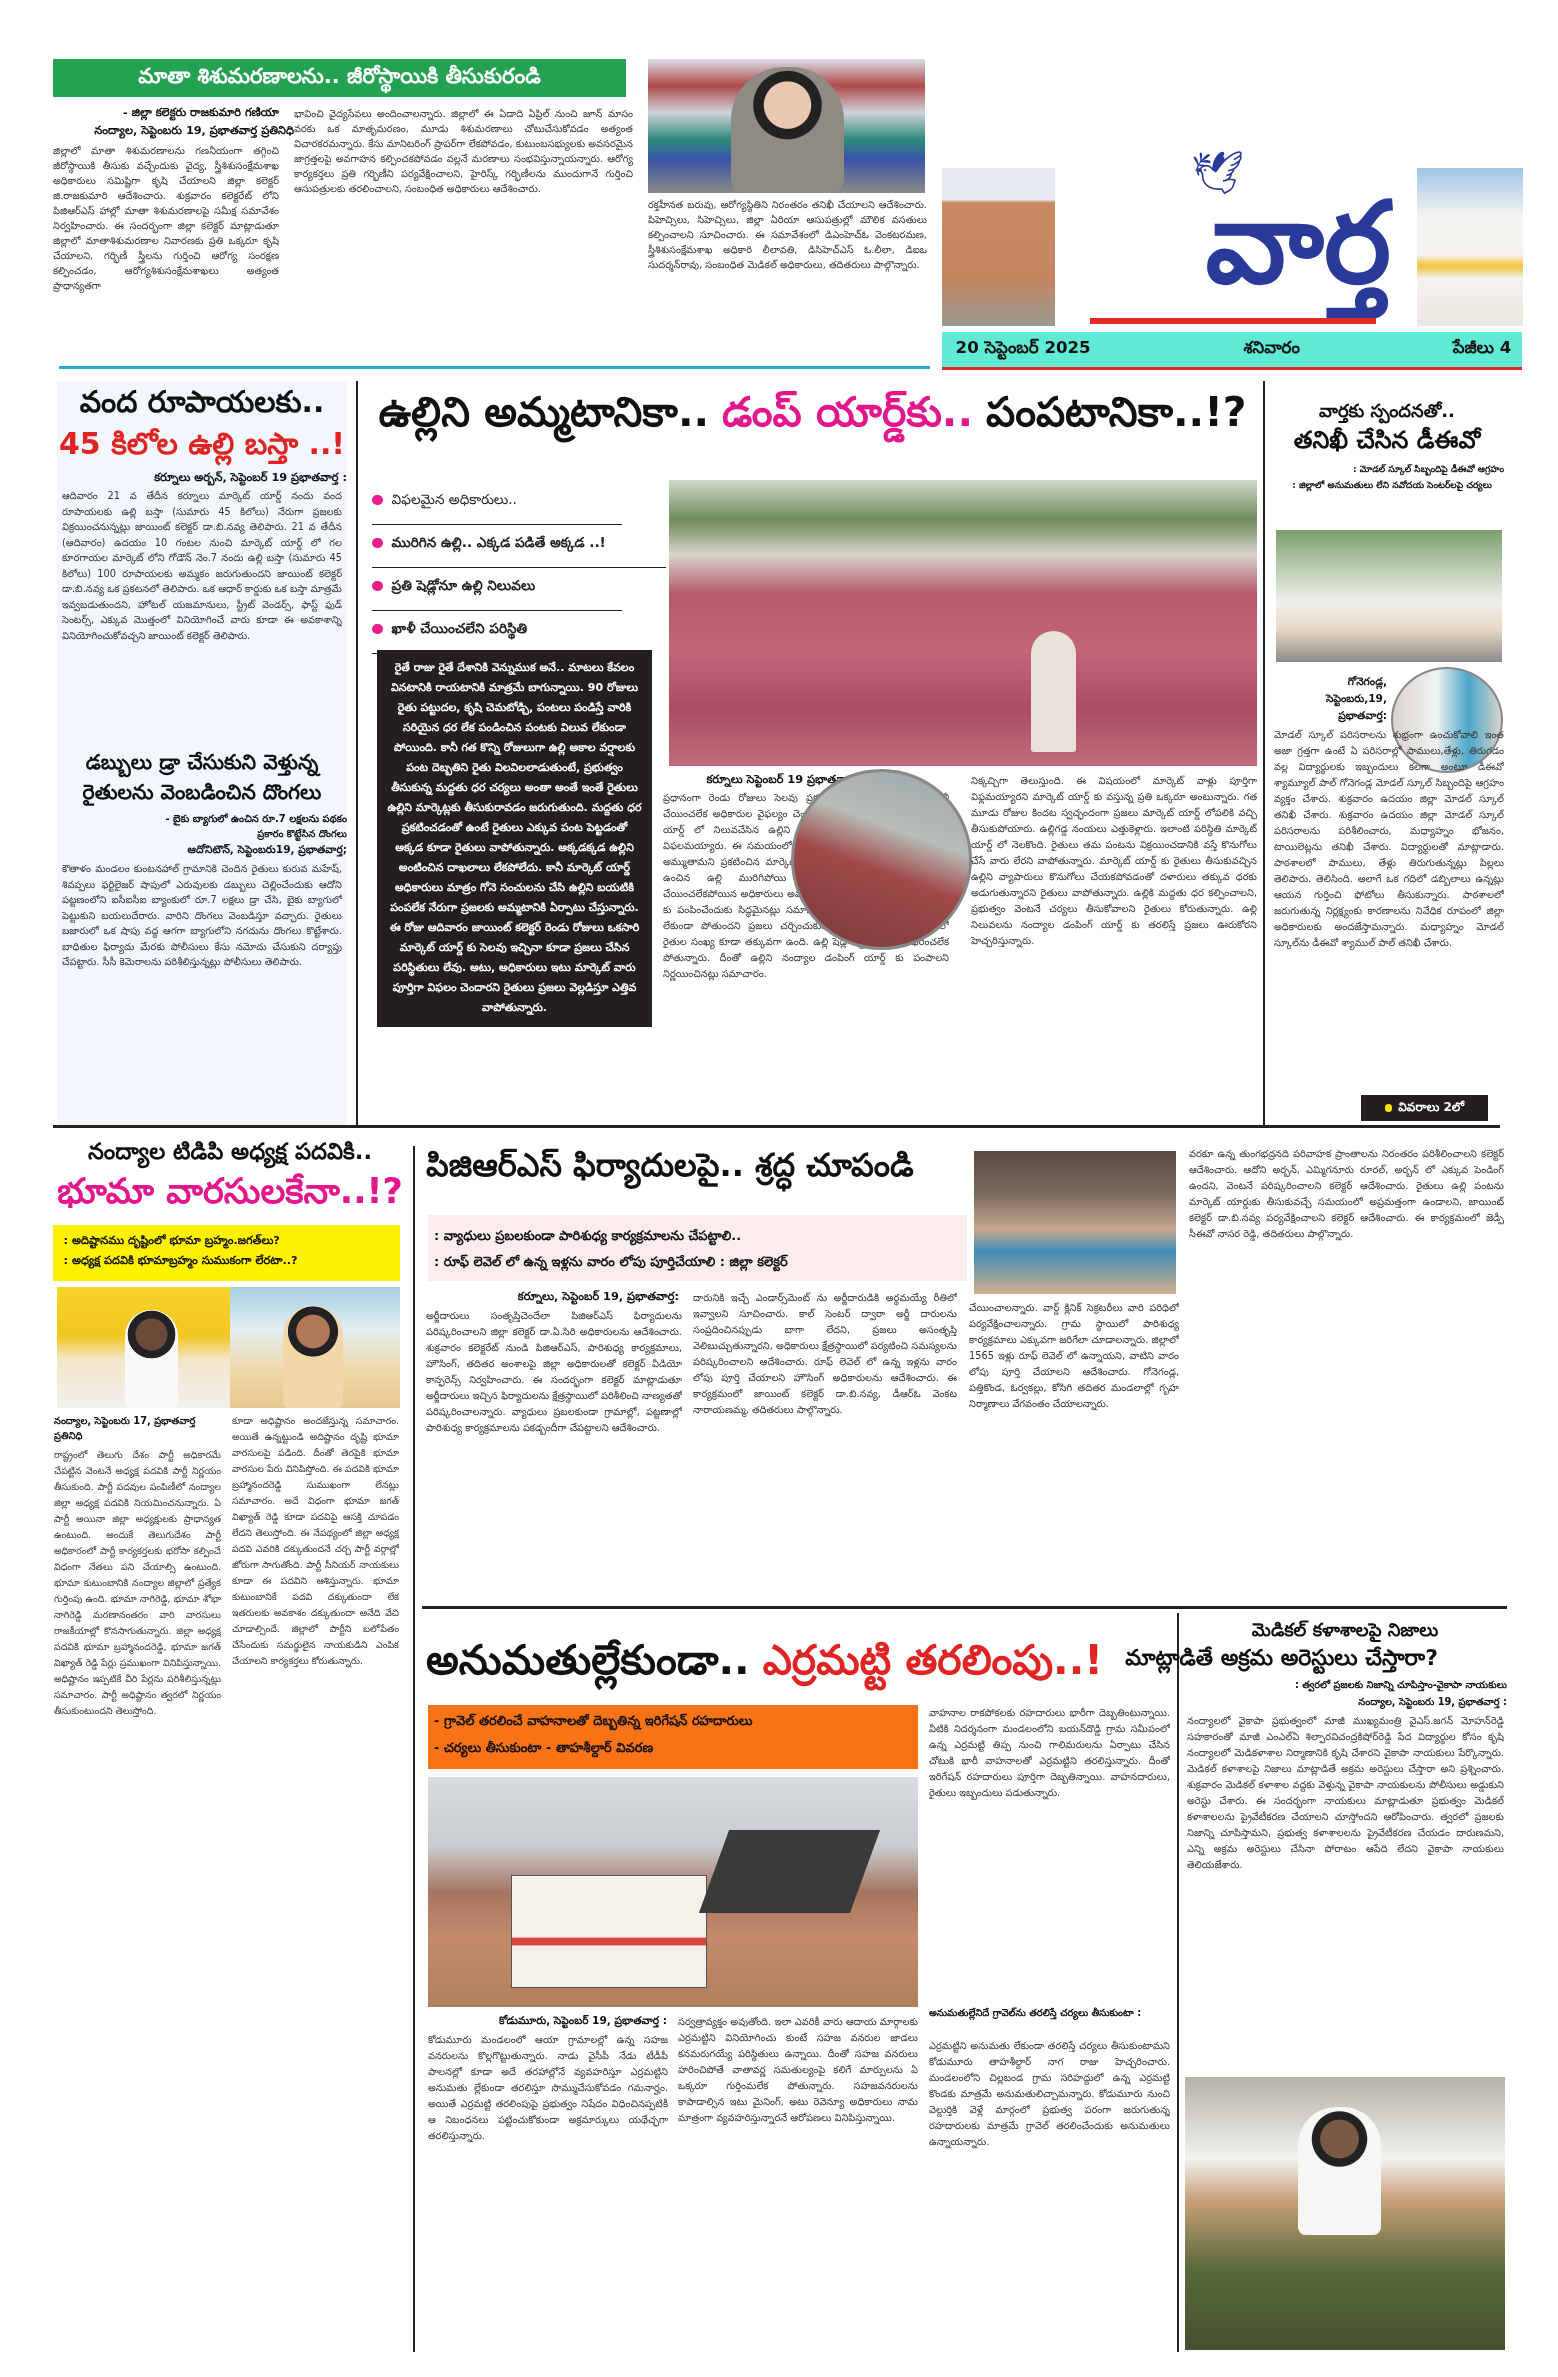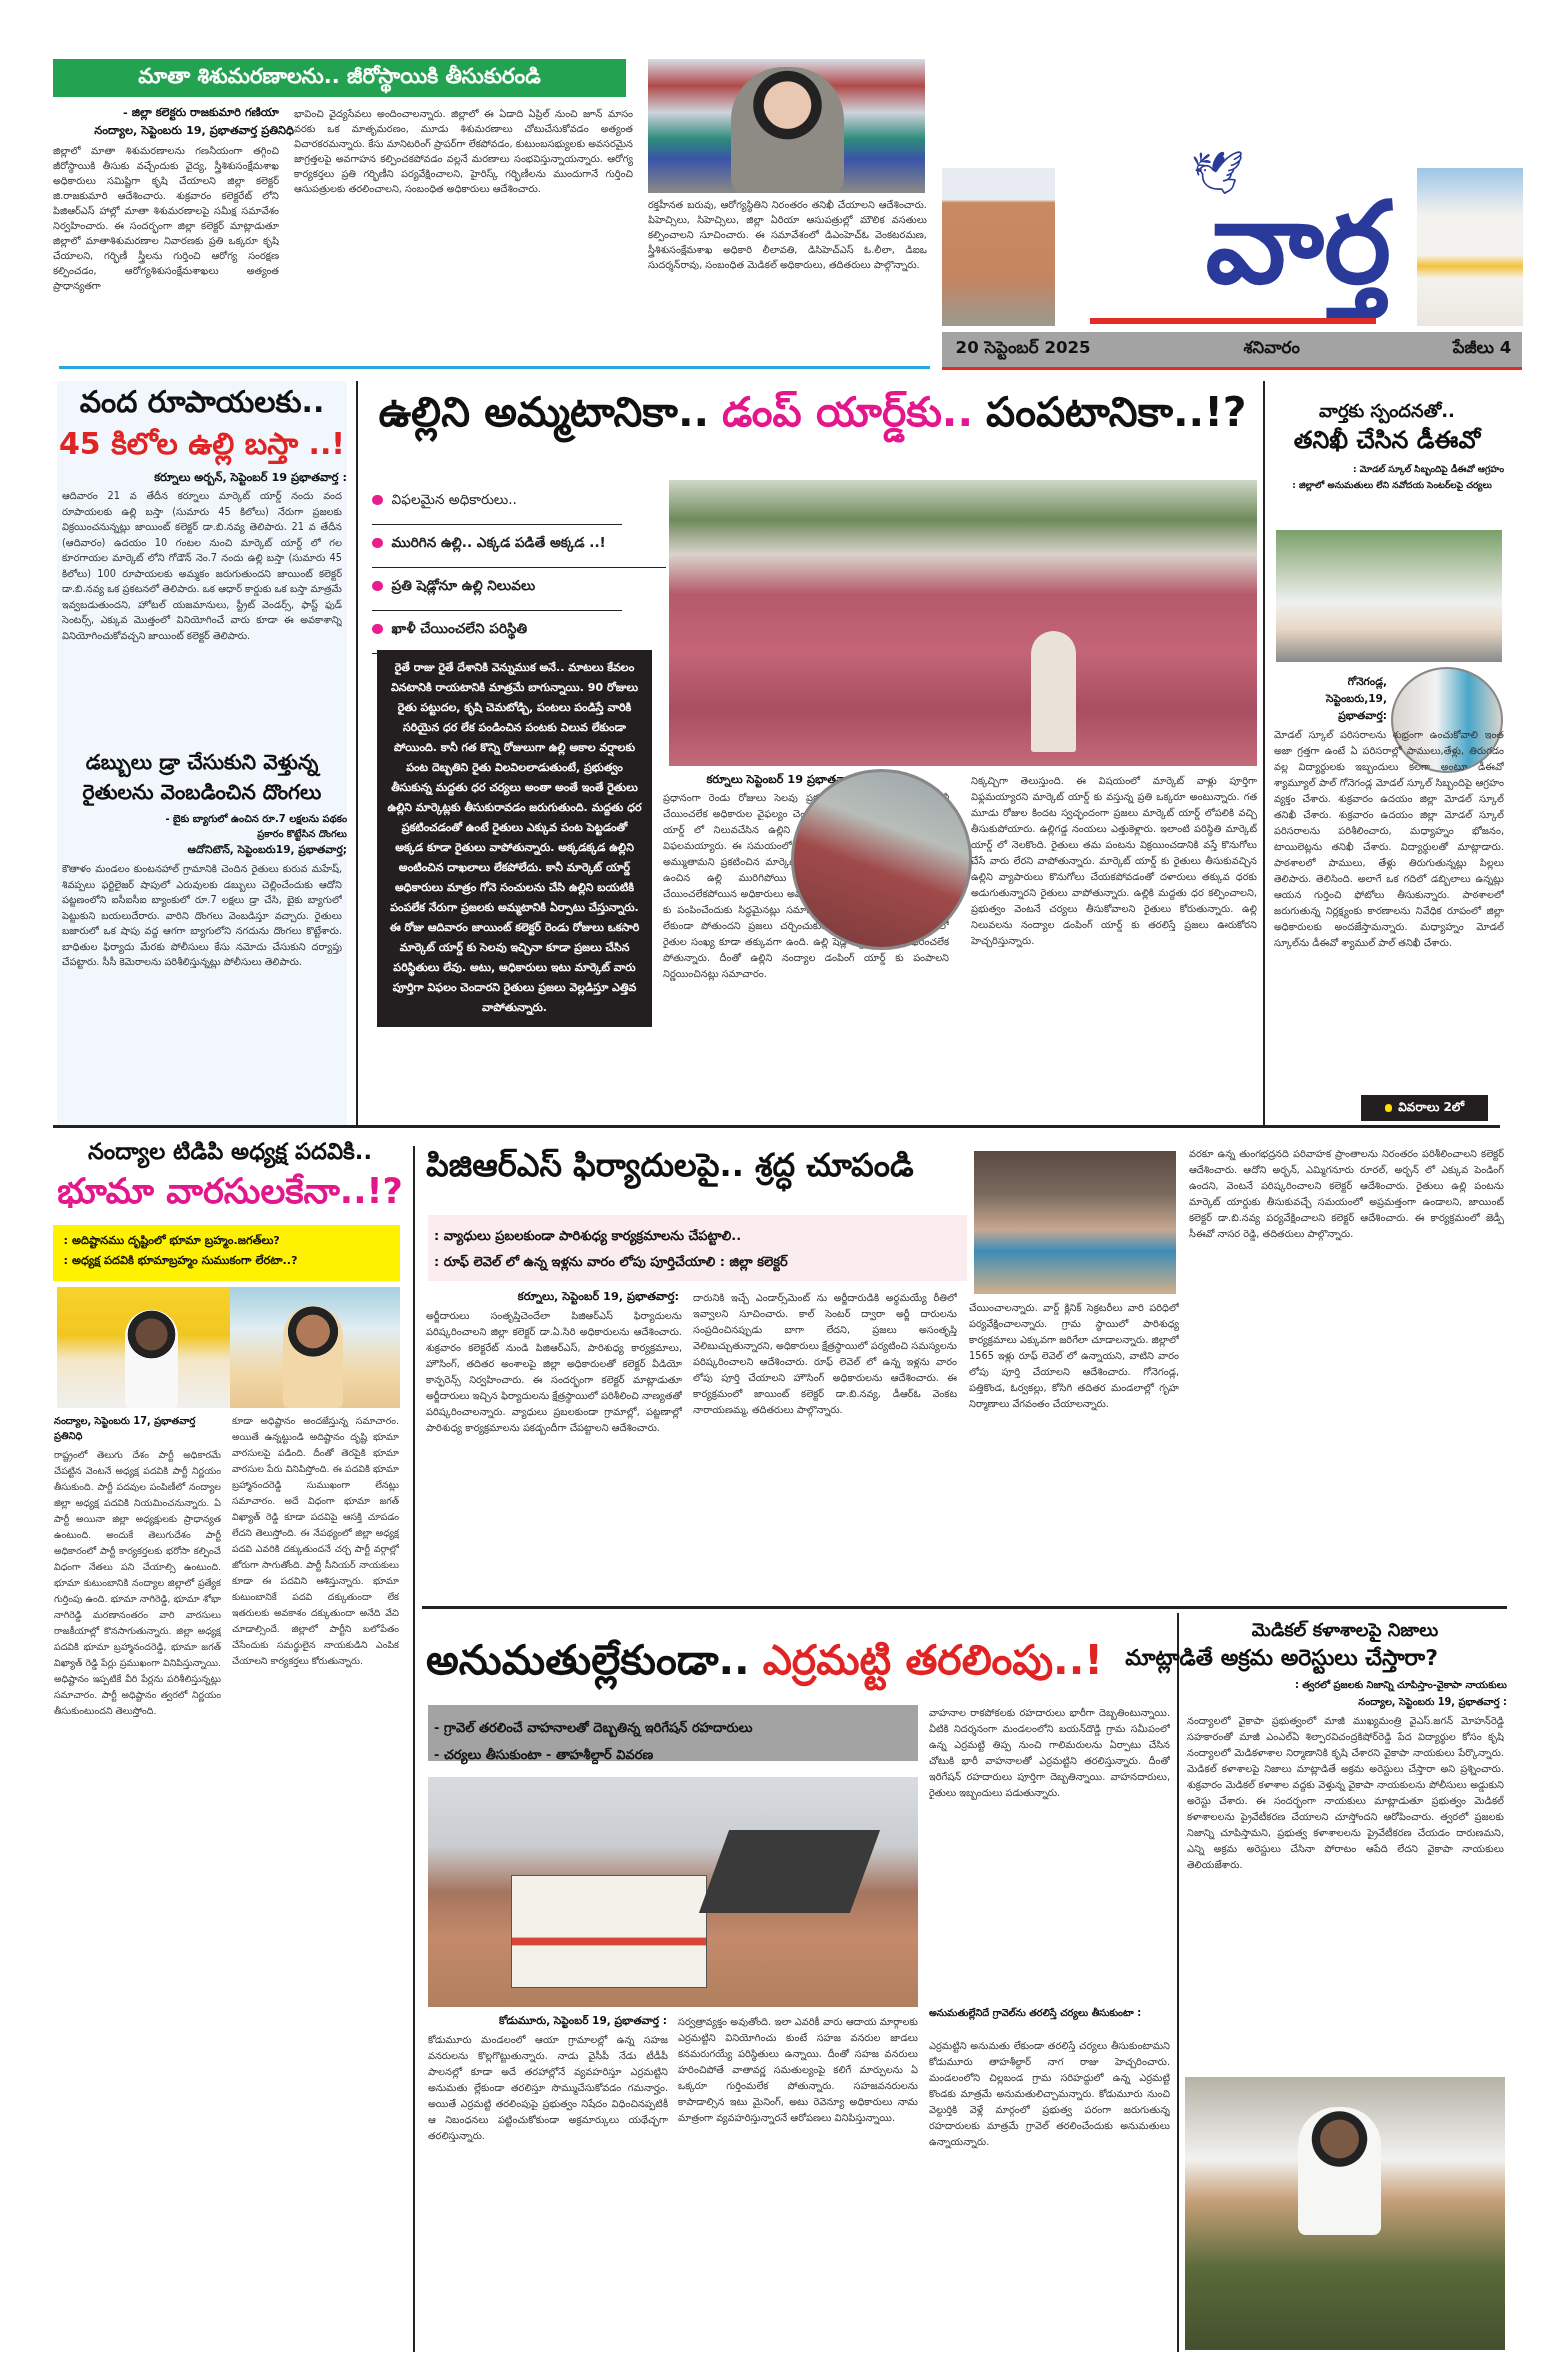--- a/index.html
+++ b/index.html
@@ -31,21 +31,21 @@
 <div class="abs body-text" style="left:648px;top:197px;width:279px;height:151px;font-size:9.8px;line-height:15px">రక్తహీనత బరువు, ఆరోగ్యస్థితిని నిరంతరం తనిఖీ చేయాలని ఆదేశించారు. పిహెచ్సిలు, సిహెచ్సిలు, జిల్లా ఏరియా ఆసుపత్రుల్లో మౌలిక వసతులు కల్పించాలని సూచించారు. ఈ సమావేశంలో డిఎంహెచ్ఓ వెంకటరమణ, స్త్రీశిశుసంక్షేమశాఖ అధికారి లీలావతి, డిసిహెచ్ఎస్ ఓ.లీలా, డిఐఒ సుదర్శన్‌రావు, సంబంధిత మెడికల్ అధికారులు, తదితరులు పాల్గొన్నారు.</div>
 <div class="abs" style="left:59px;top:366px;width:871px;height:3px;background:#2aa6e0"></div>
 
 <div class="abs" style="left:942px;top:59px;width:580px;height:286px">
   <div style="position:absolute;left:0;top:109px;width:113px;height:158px;background:linear-gradient(180deg,#e8ecf2 0%,#e8ecf2 20%,#c98a63 22%,#c48560 70%,#9a9a92 100%)"></div>
   <div style="position:absolute;left:249px;top:89px;font-size:42px;color:#2a3a9a">🕊</div>
   <div style="position:absolute;left:132px;top:113px;width:317px;text-align:right;color:#2a3a9a;font-size:113px;font-weight:bold;line-height:143px">వార్త</div>
   <div style="position:absolute;left:148px;top:259px;width:286px;height:6px;background:#e42b26"></div>
   <div style="position:absolute;left:475px;top:109px;width:106px;height:158px;background:linear-gradient(180deg,#9ec6e6 0%,#f4f2ee 30%,#f4f2ee 55%,#f2c23a 62%,#f4f2ee 70%,#ebe7e0 100%)"></div>
 </div>
-<div class="abs" style="left:942px;top:332px;width:580px;height:38px;background:#a3a3a3;border-bottom:3.8px solid #e42b26;display:flex;align-items:center;justify-content:space-between;padding:0 10.6px 0 13.6px">
+<div class="abs" style="left:942px;top:332px;width:580px;height:38px;background:#5eead4;border-bottom:3.8px solid #e42b26;display:flex;align-items:center;justify-content:space-between;padding:0 10.6px 0 13.6px">
   <span style="font-weight:bold;font-size:16.6px;color:#111">20 సెప్టెంబర్ 2025</span>
   <span style="font-weight:bold;font-size:16.6px;color:#111">శనివారం</span>
   <span style="font-weight:bold;font-size:16.6px;color:#111">పేజీలు 4</span>
 </div>
 
 <div class="abs" style="left:57px;top:381px;width:290px;height:746px;background:#f1f7fc"></div>
 <div class="abs hl-black" style="left:57px;top:384px;width:290px;text-align:center;font-size:30px">వంద రూపాయలకు..</div>
 <div class="abs hl-red" style="left:57px;top:426px;width:290px;text-align:center;font-size:30px">45 కిలోల ఉల్లి బస్తా ..!</div>
 <div class="abs dateline" style="left:57px;top:471px;width:290px;font-size:11.3px">కర్నూలు అర్బన్, సెప్టెంబర్ 19 ప్రభాతవార్త :</div>
 <div class="abs body-text" style="left:62px;top:488px;width:280px;height:253px;font-size:9.8px;line-height:15.5px">ఆదివారం 21 వ తేదీన కర్నూలు మార్కెట్ యార్డ్ నందు వంద రూపాయలకు ఉల్లి బస్తా (సుమారు 45 కిలోలు) నేరుగా ప్రజలకు విక్రయించనున్నట్లు జాయింట్ కలెక్టర్ డా.బి.నవ్య తెలిపారు. 21 వ తేదీన (ఆదివారం) ఉదయం 10 గంటల నుంచి మార్కెట్ యార్డ్ లో గల కూరగాయల మార్కెట్ లోని గోడౌన్ నెం.7 నందు ఉల్లి బస్తా (సుమారు 45 కిలోలు) 100 రూపాయలకు అమ్మకం జరుగుతుందని జాయింట్ కలెక్టర్ డా.బి.నవ్య ఒక ప్రకటనలో తెలిపారు. ఒక ఆధార్ కార్డుకు ఒక బస్తా మాత్రమే ఇవ్వబడుతుందని, హోటల్ యజమానులు, స్ట్రీట్ వెండర్స్, ఫాస్ట్ ఫుడ్ సెంటర్స్, ఎక్కువ మొత్తంలో వినియోగించే వారు కూడా ఈ అవకాశాన్ని వినియోగించుకోవచ్చని జాయింట్ కలెక్టర్ తెలిపారు.</div>
@@ -141,21 +141,21 @@
 <div class="abs body-text" style="left:693px;top:1290px;width:264px;height:308px;font-size:9.8px;line-height:16px">దారునికి ఇచ్చే ఎండార్స్‌మెంట్ ను అర్జీదారుడికి అర్థమయ్యే రీతిలో ఇవ్వాలని సూచించారు. కాల్ సెంటర్ ద్వారా అర్జీ దారులను సంప్రదించినప్పుడు బాగా లేదని, ప్రజలు అసంతృప్తి వెలిబుచ్చుతున్నారని, అధికారులు క్షేత్రస్థాయిలో పర్యటించి సమస్యలను పరిష్కరించాలని ఆదేశించారు. రూఫ్ లెవెల్ లో ఉన్న ఇళ్లను వారం లోపు పూర్తి చేయాలని హౌసింగ్ అధికారులను ఆదేశించారు. ఈ కార్యక్రమంలో జాయింట్ కలెక్టర్ డా.బి.నవ్య, డీఆర్ఓ వెంకట నారాయణమ్మ, తదితరులు పాల్గొన్నారు.</div>
 <div class="abs body-text" style="left:969px;top:1300px;width:210px;height:298px;font-size:9.8px;line-height:16px">చేయించాలన్నారు. వార్డ్ క్లినిక్ సెక్రటరీలు వారి పరిధిలో పర్యవేక్షించాలన్నారు. గ్రామ స్థాయిలో పారిశుధ్య కార్యక్రమాలు ఎక్కువగా జరిగేలా చూడాలన్నారు. జిల్లాలో 1565 ఇళ్లు రూఫ్ లెవెల్ లో ఉన్నాయని, వాటిని వారం లోపు పూర్తి చేయాలని ఆదేశించారు. గోనెగండ్ల, పత్తికొండ, ఓర్వకల్లు, కోసిగి తదితర మండలాల్లో గృహ నిర్మాణాలు వేగవంతం చేయాలన్నారు.</div>
 <div class="abs body-text" style="left:1189px;top:1146px;width:315px;height:452px;font-size:9.8px;line-height:16px">వరకూ ఉన్న తుంగభద్రనది పరివాహక ప్రాంతాలను నిరంతరం పరిశీలించాలని కలెక్టర్ ఆదేశించారు. ఆదోని అర్బన్, ఎమ్మిగనూరు రూరల్, అర్బన్ లో ఎక్కువ పెండింగ్ ఉందని, వెంటనే పరిష్కరించాలని కలెక్టర్ ఆదేశించారు. రైతులు ఉల్లి పంటను మార్కెట్ యార్డుకు తీసుకువచ్చే సమయంలో అప్రమత్తంగా ఉండాలని, జాయింట్ కలెక్టర్ డా.బి.నవ్య పర్యవేక్షించాలని కలెక్టర్ ఆదేశించారు. ఈ కార్యక్రమంలో జెడ్పీ సీఈవో నాసర రెడ్డి, తదితరులు పాల్గొన్నారు.</div>
 
 <div class="rule-h" style="left:422px;top:1606px;width:1085px"></div>
 
 <div class="abs" style="left:426px;top:1636px;width:746px;font-size:41px;white-space:nowrap">
   <span class="hl-black">అనుమతుల్లేకుండా..</span>
   <span class="hl-red">ఎర్రమట్టి తరలింపు..!</span>
 </div>
-<div class="abs" style="left:428px;top:1705px;width:490px;height:56px;background:#a3a3a3;padding:9px 6px">
+<div class="abs" style="left:428px;top:1705px;width:490px;height:64px;background:#f97316;padding:2px 6px">
   <div style="font-weight:bold;font-size:13px;line-height:27px;color:#111">- గ్రావెల్ తరలించే వాహనాలతో దెబ్బతిన్న ఇరిగేషన్ రహదారులు</div>
   <div style="font-weight:bold;font-size:13px;line-height:27px;color:#111">- చర్యలు తీసుకుంటా - తాహశీల్దార్ వివరణ</div>
 </div>
 <div class="photo" style="left:428px;top:1777px;width:490px;height:230px;background:linear-gradient(180deg,#d8dce0 0%,#c9cdd0 30%,#a67560 50%,#c48a6a 70%,#b0805e 100%)">
   <div style="position:absolute;left:83px;top:98px;width:196px;height:113px;background:linear-gradient(180deg,#f4f0ea 0 55%,#d8463a 56% 62%,#f4f0ea 63%);border:1.5px solid #555"></div>
   <div style="position:absolute;left:286px;top:53px;width:151px;height:83px;background:#3a3a3a;transform:skewX(-20deg)"></div>
 </div>
 <div class="abs dateline" style="left:426px;top:2014px;width:241px;font-size:10.6px">కోడుమూరు, సెప్టెంబర్ 19, ప్రభాతవార్త :</div>
 <div class="abs body-text" style="left:428px;top:2032px;width:240px;height:317px;font-size:9.8px;line-height:16px">కోడుమూరు మండలంలో ఆయా గ్రామాలల్లో ఉన్న సహజ వనరులను కొల్లగొట్టుతున్నారు. నాడు వైసీపీ నేడు టీడీపీ పాలనల్లో కూడా అదే తరహాల్లోనే వ్యవహరిస్తూ ఎర్రమట్టిని అనుమతు ల్లేకుండా తరలిస్తూ సొమ్ముచేసుకోవడం గమనార్హం. అయితే ఎర్రమట్టి తరలింపుపై ప్రభుత్వం నిషేదం విధించినప్పటికీ ఆ నిబంధనలు పట్టించుకోకుండా అక్రమార్కులు యథేచ్ఛగా తరలిస్తున్నారు.</div>
 <div class="abs body-text" style="left:678px;top:2014px;width:240px;height:335px;font-size:9.8px;line-height:16px">సర్వత్రావ్యక్తం అవుతోంది. ఇలా ఎవరికీ వారు ఆదాయ మార్గాలకు ఎర్రమట్టిని వినియోగించు కుంటే సహజ వనరుల జాడలు కనమరుగయ్యే పరిస్థితులు ఉన్నాయి. దీంతో సహజ వనరులు హరించిపోతే వాతావర్ణ సమతుల్యంపై కలిగే మార్పులను ఏ ఒక్కరూ గుర్తింమలేక పోతున్నారు. సహజవనరులను కాపాడాల్సిన ఇటు మైనింగ్, అటు రెవెన్యూ అధికారులు నామ మాత్రంగా వ్యవహరిస్తున్నారనే ఆరోపణలు వినిపిస్తున్నాయి.</div>

